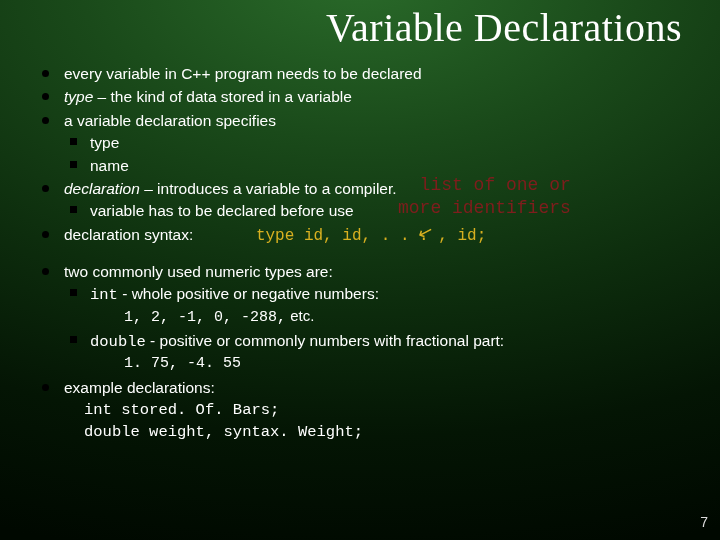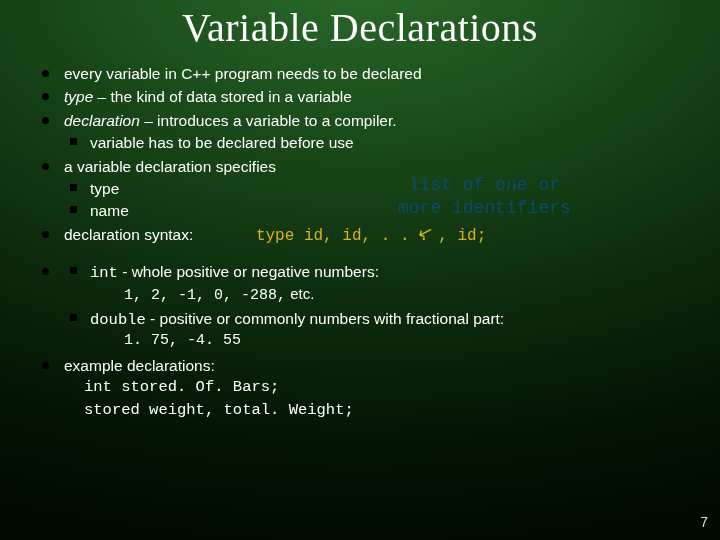--- a/index.html
+++ b/index.html
@@ -8,21 +8,21 @@
     background: radial-gradient(ellipse 140% 110% at 50% -5%, #2a6b2a 0%, #1a4a1a 28%, #0d2d0d 55%, #041504 78%, #000800 100%);
     font-family: Arial, Helvetica, sans-serif;
     color: #ffffff;
     position: relative;
   }
   .slide { width: 100%; height: 100%; padding: 4px 38px 0 38px; position: relative; }
   h1.title {
     font-family: "Times New Roman", Times, serif;
     font-weight: 400;
     font-size: 40px;
-    text-align: center;
+    text-align: right;
     color: #ffffff;
     margin-bottom: 12px;
     letter-spacing: 0.5px;
   }
   ul.top { list-style: none; }
   ul.top > li {
     position: relative;
     padding-left: 26px;
     font-size: 15.5px;
     line-height: 1.38;
@@ -53,25 +53,25 @@
     top: 6px;
     width: 7px;
     height: 7px;
     background: #000;
   }
   .subsub { padding-left: 34px; font-size: 15px; line-height: 1.38; }
   .i { font-style: italic; }
   .mono { font-family: "Courier New", Courier, monospace; }
   .callout {
     position: absolute;
-    color: #0c4a6e;
+    color: #7f1d1d;
     font-family: "Courier New", Courier, monospace;
     font-size: 18px;
     line-height: 1.25;
-    text-align: center;
+    text-align: right;
   }
   .syntax {
     color: #d8b020;
     font-family: "Courier New", Courier, monospace;
     font-size: 16px;
   }
   .pagenum {
     position: absolute;
     right: 12px;
     bottom: 10px;
@@ -95,66 +95,67 @@
 
     <li>
       <span>every variable in C++ program needs to be declared</span>
     </li>
 
     <li>
       <span class="i">type</span><span> – the  kind of data stored in a variable</span>
     </li>
 
     <li>
-      <span class="i">declaration</span><span> – introduces a variable to a compiler.</span>
-      <ul class="sub">
-        <li>
-          <span>variable has to be declared before use</span>
-        </li>
-      </ul>
-    </li>
-
-    <li>
       <span>a variable declaration specifies</span>
       <ul class="sub">
         <li>
           <span>type</span>
         </li>
         <li>
           <span>name</span>
         </li>
       </ul>
     </li>
 
     <li>
+      <span class="i">declaration</span><span> – introduces a variable to a compiler.</span>
+      <ul class="sub">
+        <li>
+          <span>variable has to be declared before use</span>
+        </li>
+      </ul>
+    </li>
+
+    <li>
       <span>declaration syntax:</span>
       <span style="display:inline-block;width:54px;"></span>
       <span class="syntax">type id, id, . . . , id;</span>
     </li>
 
     <li style="margin-top:14px;">
+      <span>two commonly used numeric types are:</span>
       <ul class="sub">
         <li>
           <span class="mono">int</span><span>  - whole positive or negative numbers:</span>
           <div class="subsub">
             <span class="mono">1, 2,  -1, 0, -288,</span><span> etc.</span>
           </div>
         </li>
         <li>
           <span class="mono">double</span><span> - positive or commonly numbers with fractional part:</span>
           <div class="subsub mono">1. 75,  -4. 55</div>
         </li>
       </ul>
     </li>
 
     <li style="margin-top:3px;">
       <span>example declarations:</span>
       <div class="mono" style="padding-left:20px; font-size:15.5px; line-height:1.45;">
         <div>int stored. Of. Bars;</div>
-        <div>stored  weight,  total. Weight;</div>
+        <div>double  weight,  syntax. Weight;</div>
       </div>
     </li>
 
   </ul>
 
   <div class="callout" style="left:398px; top:174px;">
     <div>list of one or</div>
     <div>more identifiers</div>
   </div>
 

